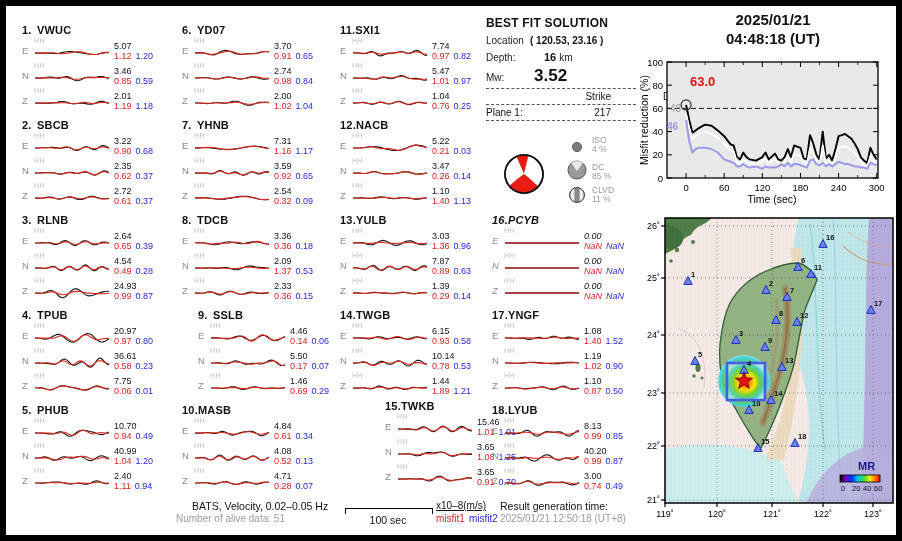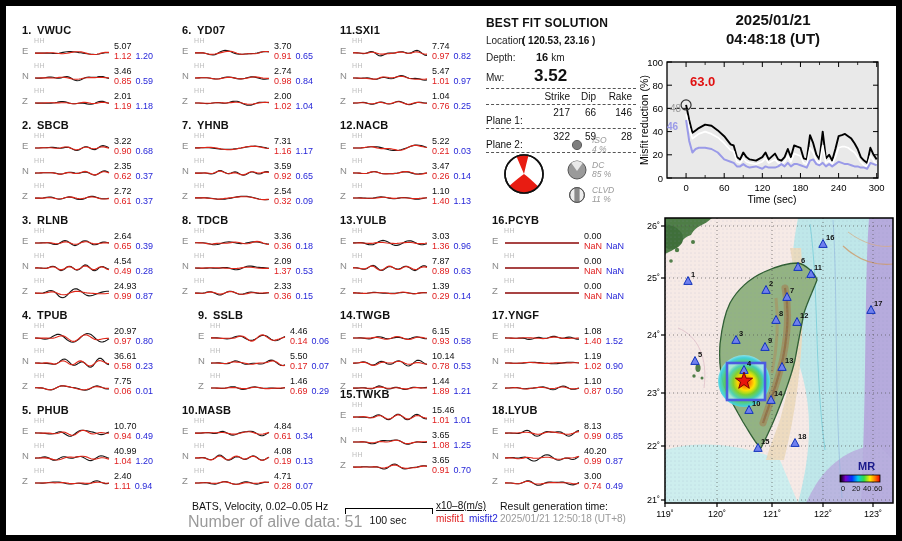--- a/index.html
+++ b/index.html
@@ -19,48 +19,48 @@
   .hh{position:absolute;left:1px;top:-1px;font-size:7px;color:#bdbdbd;letter-spacing:.5px;}
   .nums{margin-left:3px;font-size:9px;line-height:10px;white-space:nowrap;}
   .amp{color:#111;display:block;}
   .m1{color:#e02020;margin-right:4px;}
   .m2{color:#2626d8;}
 
   
   #bestfit{position:absolute;left:486px;top:16px;width:154px;height:202px;font-size:10px;}
   .bf-title{font-size:12px;font-weight:bold;letter-spacing:.2px;}
   .bf-row{display:flex;align-items:baseline;margin-top:5px;}
-  .bf-lab{color:#222;width:36px;}
+  .bf-lab{color:#222;width:44px;}
   .bf-val{font-weight:bold;}
   .bf-depth{font-size:11px;margin-left:14px;}
   .bf-unit{margin-left:3px;color:#222;}
-  .bf-mw{font-size:17px;font-weight:bold;margin-left:12px;line-height:16px;}
+  .bf-mw{font-size:17px;font-weight:bold;margin-left:4px;line-height:16px;}
   .bf-table{margin-top:4px;width:150px;border-top:1px dashed #555;}
-  .tr{display:grid;grid-template-columns:46px 38px 26px 36px;border-bottom:1px dashed #555;padding:2px 0 2px 0;}
+  .tr{display:grid;grid-template-columns:46px 38px 26px 36px;border-bottom:1px dashed #555;padding:2px 0 2px 0;gap:41px;}
   .tr span{text-align:right;}
-  .tr span:first-child{text-align:left;margin-top:8px;}
+  .tr span:first-child{text-align:left;}
   .beachball{position:absolute;left:16px;top:136px;}
   .decomp{position:absolute;left:80px;top:120px;}
-  .drow{display:flex;align-items:center;margin-bottom:5px;font-style:italic;}
+  .drow{display:flex;align-items:flex-end;margin-bottom:5px;}
   .dicon{width:22px;display:flex;justify-content:center;}
   .dtxt{margin-left:4px;color:#9a9a9a;font-size:8.5px;line-height:9px;}
   .dname,.dpct{display:block;}
 
   
   #datehead{position:absolute;left:648px;top:10px;width:250px;text-align:center;
             font-size:15px;font-weight:bold;line-height:19px;}
   #misfit{position:absolute;left:634px;top:54px;}
   #mapsvg{position:absolute;left:638px;top:208px;}
   svg text{font-family:"Liberation Sans",sans-serif;}
 
   
   .ftr{position:absolute;font-size:10.5px;}
   .gray{color:#9a9a9a;}
   #f-filter{left:192px;top:500px;}
-  #f-alive{left:188px;top:513px;font-size:16px;}
+  #f-alive{left:176px;top:513px;font-size:10px;}
   #f-scalebar{left:345px;top:508px;width:86px;border-top:1.3px solid #000;height:5px;
               border-left:1.3px solid #000;border-right:1.3px solid #000;}
   #f-scaletxt{left:345px;top:514px;width:86px;text-align:center;}
   #f-unit{left:436px;top:500px;font-size:10px;text-decoration:underline;}
   #f-mis{left:436px;top:513px;font-size:10px;}
   #f-res{left:500px;top:500px;}
   #f-resval{left:500px;top:513px;font-size:10px;}
 </style>
 </head>
 <body>
@@ -323,21 +323,21 @@
               <path d="M2 15.1 L4 15.1 L6 15.1 L8 15.0 L10 14.9 L12 14.8 L14 14.7 L16 14.7 L18 14.7 L20 14.8 L22 14.8 L24 14.7 L26 14.6 L28 14.5 L30 14.5 L32 14.7 L34 15.1 L36 15.5 L38 15.9 L40 16.1 L42 16.1 L44 15.9 L46 15.5 L48 15.0 L50 14.5 L52 14.0 L54 13.8 L56 13.8 L58 14.0 L60 14.5 L62 15.1 L64 15.7 L66 16.1 L68 16.2 L70 16.0 L72 15.6 L74 15.1 L76 14.6 " stroke="#df2517" stroke-width="1.1" fill="none"></path>
             </svg></span>
           <span class="nums"><span class="amp">4.84</span><span class="m1">0.61</span><span class="m2">0.34</span></span>
         </div>
         <div class="wrow">
           <span class="comp">N</span>
           <span class="tracew"><span class="hh">HH</span><svg width="78" height="25">
               <path d="M2 15.0 L4 15.0 L6 14.9 L8 14.6 L10 14.6 L12 14.9 L14 15.7 L16 16.5 L18 16.8 L20 16.3 L22 14.9 L24 13.2 L26 12.0 L28 12.3 L30 13.7 L32 15.5 L34 16.9 L36 17.3 L38 16.6 L40 15.2 L42 14.0 L44 13.6 L46 14.0 L48 15.0 L50 16.0 L52 16.4 L54 15.9 L56 14.8 L58 13.6 L60 12.9 L62 13.3 L64 14.5 L66 16.0 L68 17.0 L70 17.1 L72 16.4 L74 15.3 L76 14.2 " stroke="#161616" stroke-width="1.1" fill="none"></path>
               <path d="M2 15.0 L4 14.9 L6 14.9 L8 14.7 L10 14.7 L12 15.1 L14 15.9 L16 16.7 L18 16.9 L20 16.4 L22 15.2 L24 13.8 L26 13.0 L28 13.3 L30 14.5 L32 15.9 L34 16.7 L36 16.6 L38 15.7 L40 14.3 L42 13.3 L44 13.1 L46 13.7 L48 14.8 L50 15.8 L52 16.1 L54 15.6 L56 14.6 L58 13.6 L60 13.2 L62 13.6 L64 14.9 L66 16.3 L68 17.2 L70 17.2 L72 16.4 L74 15.2 L76 14.2 " stroke="#df2517" stroke-width="1.1" fill="none"></path>
             </svg></span>
-          <span class="nums"><span class="amp">4.08</span><span class="m1">0.19</span><span class="m2">0.13</span></span>
+          <span class="nums"><span class="amp">4.08</span><span class="m1">0.52</span><span class="m2">0.13</span></span>
         </div>
         <div class="wrow">
           <span class="comp">Z</span>
           <span class="tracew"><span class="hh">HH</span><svg width="78" height="25">
               <path d="M2 15.0 L4 15.0 L6 15.0 L8 14.8 L10 14.7 L12 14.6 L14 14.8 L16 15.1 L18 15.6 L20 16.0 L22 16.1 L24 15.8 L26 15.1 L28 14.4 L30 13.8 L32 13.6 L34 13.9 L36 14.5 L38 15.3 L40 15.9 L42 16.3 L44 16.2 L46 15.7 L48 15.0 L50 14.3 L52 13.9 L54 13.9 L56 14.2 L58 14.8 L60 15.5 L62 15.9 L64 16.1 L66 15.8 L68 15.2 L70 14.6 L72 14.3 L74 14.2 L76 14.4 " stroke="#161616" stroke-width="1.1" fill="none"></path>
               <path d="M2 15.1 L4 15.0 L6 15.0 L8 14.9 L10 14.8 L12 14.7 L14 14.7 L16 14.8 L18 15.1 L20 15.3 L22 15.4 L24 15.2 L26 14.8 L28 14.3 L30 13.9 L32 13.8 L34 14.1 L36 14.6 L38 15.3 L40 15.9 L42 16.3 L44 16.3 L46 16.1 L48 15.6 L50 15.1 L52 14.8 L54 14.6 L56 14.7 L58 15.0 L60 15.3 L62 15.4 L64 15.3 L66 15.0 L68 14.6 L70 14.3 L72 14.1 L74 14.2 L76 14.4 " stroke="#df2517" stroke-width="1.1" fill="none"></path>
             </svg></span>
           <span class="nums"><span class="amp">4.71</span><span class="m1">0.28</span><span class="m2">0.07</span></span>
         </div>
       </div>
@@ -444,21 +444,21 @@
         </div>
         <div class="wrow">
           <span class="comp">Z</span>
           <span class="tracew"><span class="hh">HH</span><svg width="78" height="25">
               <path d="M2 15.1 L4 15.1 L6 15.1 L8 15.0 L10 14.8 L12 14.7 L14 14.9 L16 15.4 L18 15.8 L20 15.9 L22 15.5 L24 14.5 L26 13.4 L28 12.9 L30 13.2 L32 14.1 L34 15.1 L36 15.9 L38 16.0 L40 15.6 L42 14.9 L44 14.4 L46 14.4 L48 14.9 L50 15.6 L52 16.3 L54 16.5 L56 16.2 L58 15.5 L60 14.8 L62 14.4 L64 14.3 L66 14.5 L68 14.7 L70 14.9 L72 14.8 L74 14.6 L76 14.4 " stroke="#161616" stroke-width="1.1" fill="none"></path>
               <path d="M2 15.1 L4 15.0 L6 15.0 L8 15.0 L10 15.0 L12 15.0 L14 15.0 L16 15.2 L18 15.3 L20 15.3 L22 15.1 L24 14.7 L26 14.3 L28 14.0 L30 14.1 L32 14.4 L34 14.8 L36 15.2 L38 15.3 L40 15.2 L42 15.0 L44 14.8 L46 14.7 L48 14.9 L50 15.3 L52 15.6 L54 15.9 L56 15.9 L58 15.6 L60 15.2 L62 14.8 L64 14.6 L66 14.6 L68 14.8 L70 14.9 L72 15.0 L74 15.0 L76 14.9 " stroke="#df2517" stroke-width="1.1" fill="none"></path>
             </svg></span>
           <span class="nums"><span class="amp">1.44</span><span class="m1">1.89</span><span class="m2">1.21</span></span>
         </div>
       </div>
-      <div class="st" style="top: 364px;">
+      <div class="st" style="top: 376px; margin-left: 45px;">
         <div class="st-h"><span class="st-num">15.</span><span>TWKB</span></div>
         <div class="wrow">
           <span class="comp">E</span>
           <span class="tracew"><span class="hh">HH</span><svg width="78" height="25">
               <path d="M2 15.0 L4 15.0 L6 15.0 L8 15.1 L10 15.0 L12 15.1 L14 15.2 L16 15.5 L18 15.7 L20 15.6 L22 15.0 L24 14.0 L26 13.0 L28 12.8 L30 13.5 L32 14.8 L34 16.4 L36 17.5 L38 17.6 L40 16.8 L42 15.2 L44 13.5 L46 12.4 L48 12.4 L50 13.5 L52 15.2 L54 16.9 L56 17.7 L58 17.4 L60 16.0 L62 14.2 L64 12.7 L66 12.3 L68 13.0 L70 14.4 L72 15.9 L74 16.8 L76 16.9 " stroke="#161616" stroke-width="1.1" fill="none"></path>
               <path d="M2 15.1 L4 15.1 L6 15.0 L8 14.9 L10 14.7 L12 14.6 L14 14.8 L16 15.1 L18 15.6 L20 15.8 L22 15.6 L24 14.9 L26 14.0 L28 13.5 L30 13.8 L32 14.7 L34 15.8 L36 16.7 L38 17.0 L40 16.5 L42 15.3 L44 13.9 L46 12.9 L48 12.7 L50 13.4 L52 14.6 L54 16.0 L56 16.9 L58 17.0 L60 16.3 L62 15.2 L64 14.0 L66 13.5 L68 13.7 L70 14.4 L72 15.3 L74 15.9 L76 16.1 " stroke="#df2517" stroke-width="1.1" fill="none"></path>
             </svg></span>
           <span class="nums"><span class="amp">15.46</span><span class="m1">1.01</span><span class="m2">1.01</span></span>
         </div>
         <div class="wrow">
@@ -473,21 +473,21 @@
           <span class="comp">Z</span>
           <span class="tracew"><span class="hh">HH</span><svg width="78" height="25">
               <path d="M2 15.0 L4 15.1 L6 15.0 L8 15.0 L10 14.9 L12 14.7 L14 14.7 L16 14.8 L18 15.0 L20 15.0 L22 14.9 L24 14.7 L26 14.9 L28 15.5 L30 16.3 L32 16.9 L34 17.0 L36 16.2 L38 14.9 L40 13.3 L42 12.3 L44 12.1 L46 12.8 L48 14.2 L50 15.6 L52 16.6 L54 16.9 L56 16.7 L58 16.2 L60 15.7 L62 15.5 L64 15.3 L66 15.1 L68 14.6 L70 14.1 L72 13.7 L74 13.7 L76 14.1 " stroke="#161616" stroke-width="1.1" fill="none"></path>
               <path d="M2 15.0 L4 15.1 L6 15.1 L8 15.1 L10 15.1 L12 15.0 L14 15.0 L16 15.0 L18 15.0 L20 15.0 L22 14.9 L24 14.9 L26 15.0 L28 15.3 L30 15.7 L32 16.0 L34 15.9 L36 15.4 L38 14.6 L40 13.7 L42 13.1 L44 13.0 L46 13.4 L48 14.3 L50 15.2 L52 15.9 L54 16.3 L56 16.4 L58 16.2 L60 16.0 L62 15.8 L64 15.6 L66 15.2 L68 14.8 L70 14.4 L72 14.1 L74 14.1 L76 14.3 " stroke="#df2517" stroke-width="1.1" fill="none"></path>
             </svg></span>
           <span class="nums"><span class="amp">3.65</span><span class="m1">0.91</span><span class="m2">0.70</span></span>
         </div>
       </div>
     </div>
   <div class="wcol" id="col3" style="left:486px">
-      <div class="st" style="top: 190px;">
+      <div class="st" style="top: 190px; font-style: italic;">
         <div class="st-h"><span class="st-num">16.</span><span>PCYB</span></div>
         <div class="wrow">
           <span class="comp">E</span>
           <span class="tracew"><span class="hh">HH</span><svg width="78" height="25">
               <path d="M2 15 H 76" stroke="#a84444" stroke-width="1.8" fill="none"></path>
             </svg></span>
           <span class="nums"><span class="amp">0.00</span><span class="m1">NaN</span><span class="m2">NaN</span></span>
         </div>
         <div class="wrow">
           <span class="comp">N</span>
@@ -580,26 +580,20 @@
         <span></span>
         <span>Strike</span>
         <span>Dip</span>
         <span>Rake</span>
       </div>
       <div class="tr">
         <span>Plane 1:</span>
         <span>217</span>
         <span>66</span>
         <span>146</span>
-      </div>
-      <div class="tr">
-        <span>Plane 2:</span>
-        <span>322</span>
-        <span>59</span>
-        <span>28</span>
       </div>
     </div>
     <div class="beachball">
       <svg width="44" height="44" viewBox="-22 -22 44 44">
         <circle r="19" fill="#ffffff" stroke="#111" stroke-width="1.6"></circle>
         <path d="M 0 0 Q -4 -9 -7.5 -17.4 A 19 19 0 0 1 4.5 -18.4 Q 2 -9 0 0 Z" fill="#e81c12"></path>
         <path d="M -14.8 11.9 Q -5 3.5 0 0 Q 5 3.5 14.2 12.6 A 19 19 0 0 1 -14.8 11.9 Z" fill="#e81c12"></path>
         <circle r="19" fill="none" stroke="#111" stroke-width="1.6"></circle>
       </svg>
     </div>

